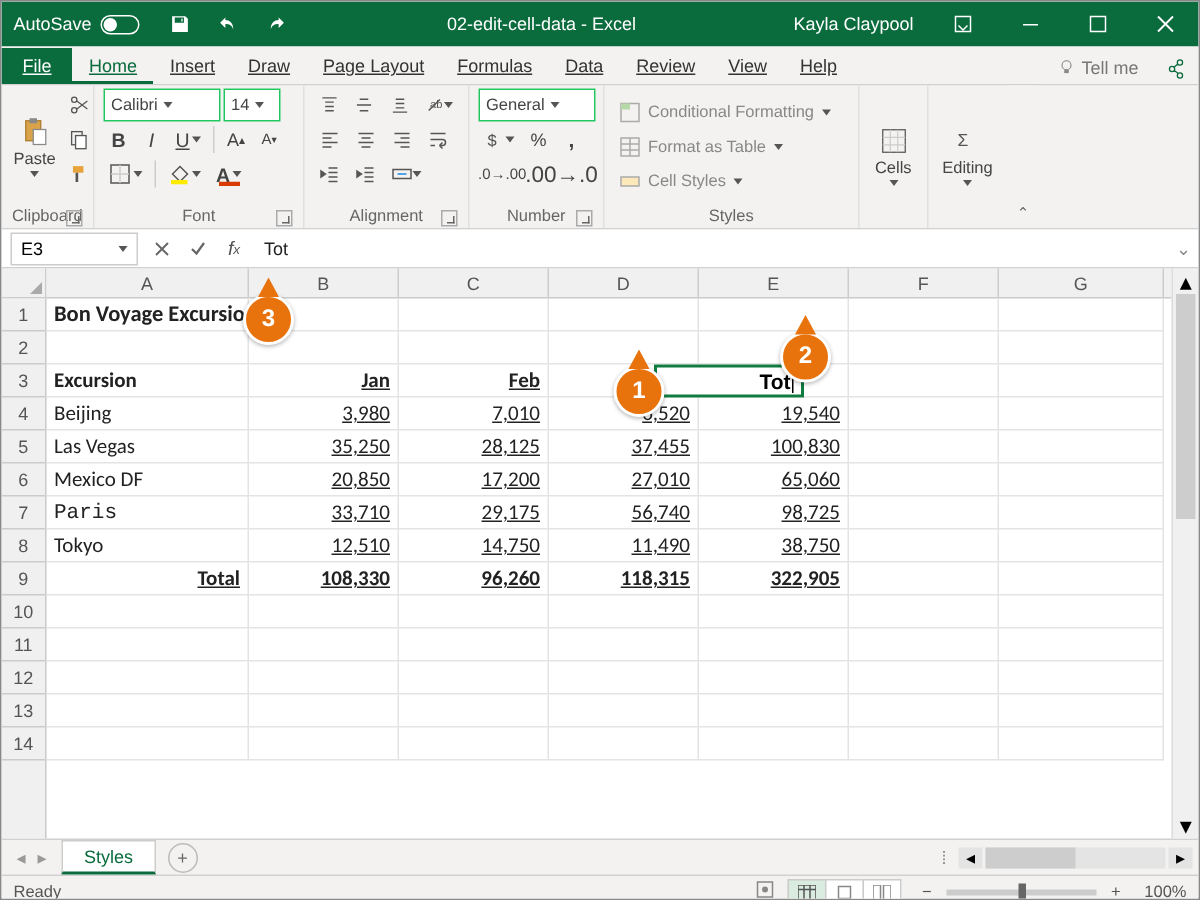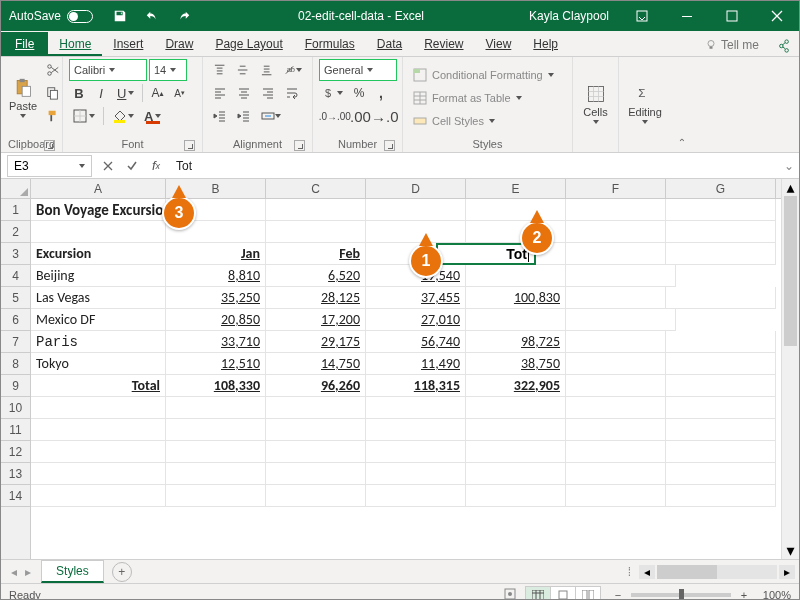--- a/index.html
+++ b/index.html
@@ -492,40 +492,42 @@
         <div class="cell b" style="width: 135px;">Excursion</div>
         <div class="cell b r" style="width: 100px;">Jan</div>
         <div class="cell b r" style="width: 100px;">Feb</div>
         <div class="cell b r" style="width: 100px;">Mar</div>
         <div class="cell b r" style="width: 100px;"></div>
         <div class="cell" style="width: 100px;"></div>
         <div class="cell" style="width: 110px;"></div>
       </div>
       <div class="row">
         <div class="cell" style="width: 135px;">Beijing</div>
-        <div class="cell r" style="width: 100px;">8,810</div>
+        <div class="cell r" style="width: 100px;">3,980</div>
+        <div class="cell r" style="width: 100px;">7,010</div>
         <div class="cell r" style="width: 100px;">6,520</div>
         <div class="cell r" style="width: 100px;">19,540</div>
         <div class="cell" style="width: 100px;"></div>
         <div class="cell" style="width: 110px;"></div>
       </div>
       <div class="row">
         <div class="cell" style="width: 135px;">Las Vegas</div>
         <div class="cell r" style="width: 100px;">35,250</div>
         <div class="cell r" style="width: 100px;">28,125</div>
         <div class="cell r" style="width: 100px;">37,455</div>
         <div class="cell r" style="width: 100px;">100,830</div>
         <div class="cell" style="width: 100px;"></div>
         <div class="cell" style="width: 110px;"></div>
       </div>
       <div class="row">
         <div class="cell" style="width: 135px;">Mexico DF</div>
         <div class="cell r" style="width: 100px;">20,850</div>
         <div class="cell r" style="width: 100px;">17,200</div>
         <div class="cell r" style="width: 100px;">27,010</div>
+        <div class="cell r" style="width: 100px;">65,060</div>
         <div class="cell" style="width: 100px;"></div>
         <div class="cell" style="width: 110px;"></div>
       </div>
       <div class="row">
         <div class="cell" style="width: 135px; font-family: Liberation Mono, monospace;">Paris</div>
         <div class="cell r" style="width: 100px;">33,710</div>
         <div class="cell r" style="width: 100px;">29,175</div>
         <div class="cell r" style="width: 100px;">56,740</div>
         <div class="cell r" style="width: 100px;">98,725</div>
         <div class="cell" style="width: 100px;"></div>

